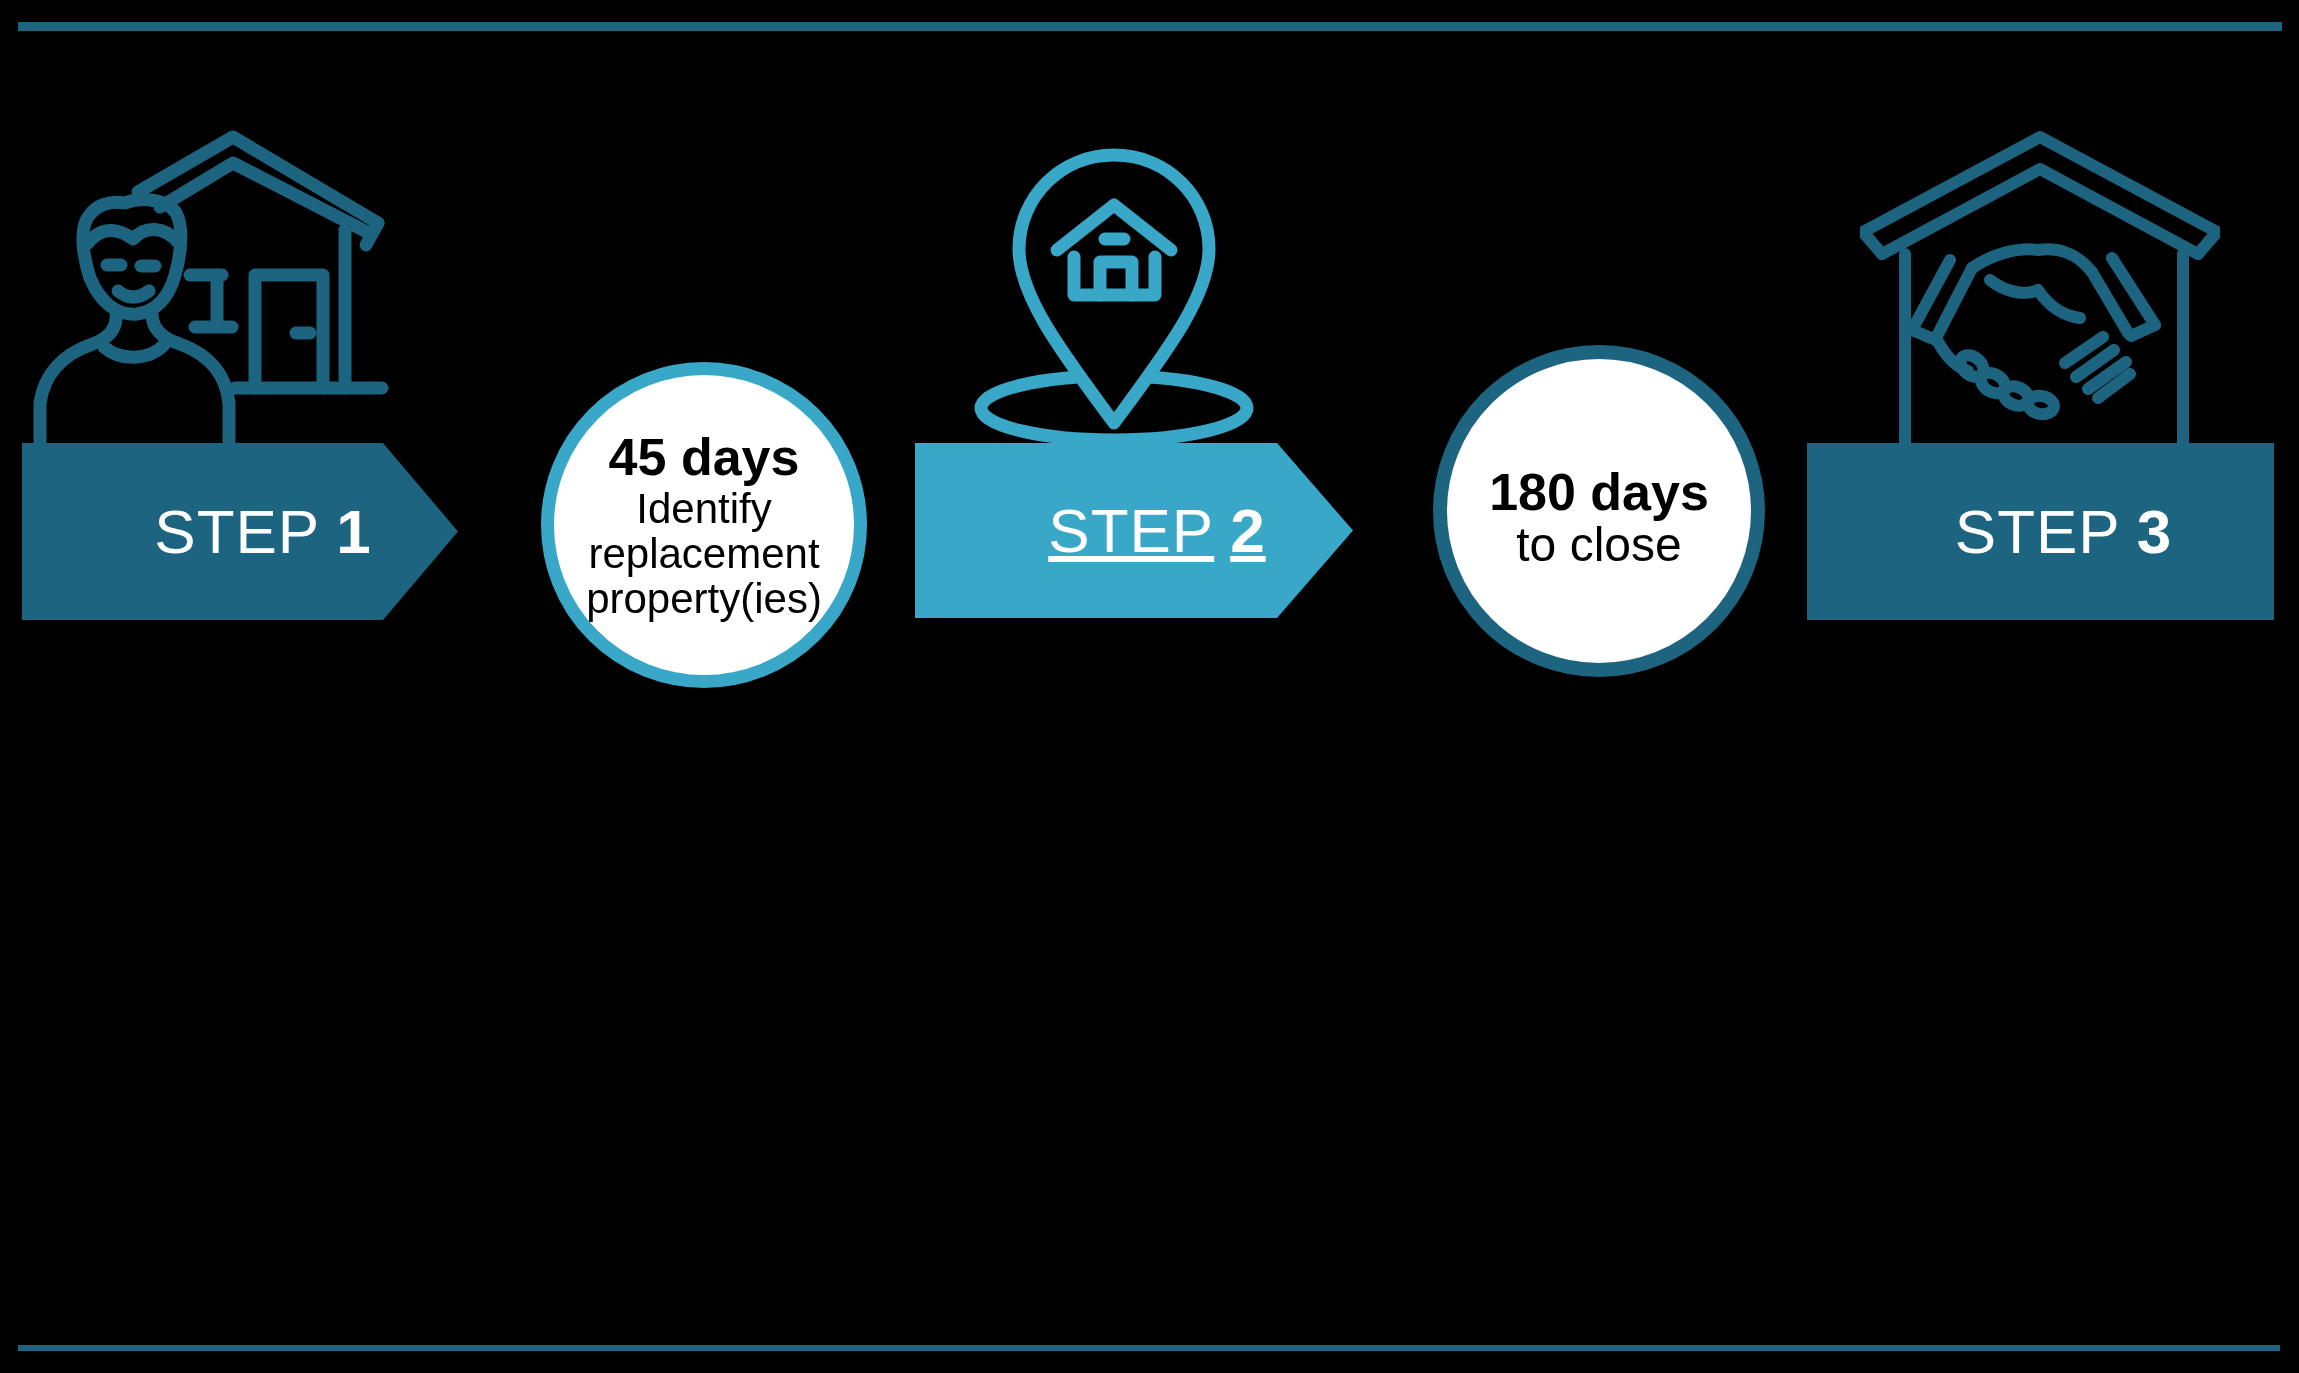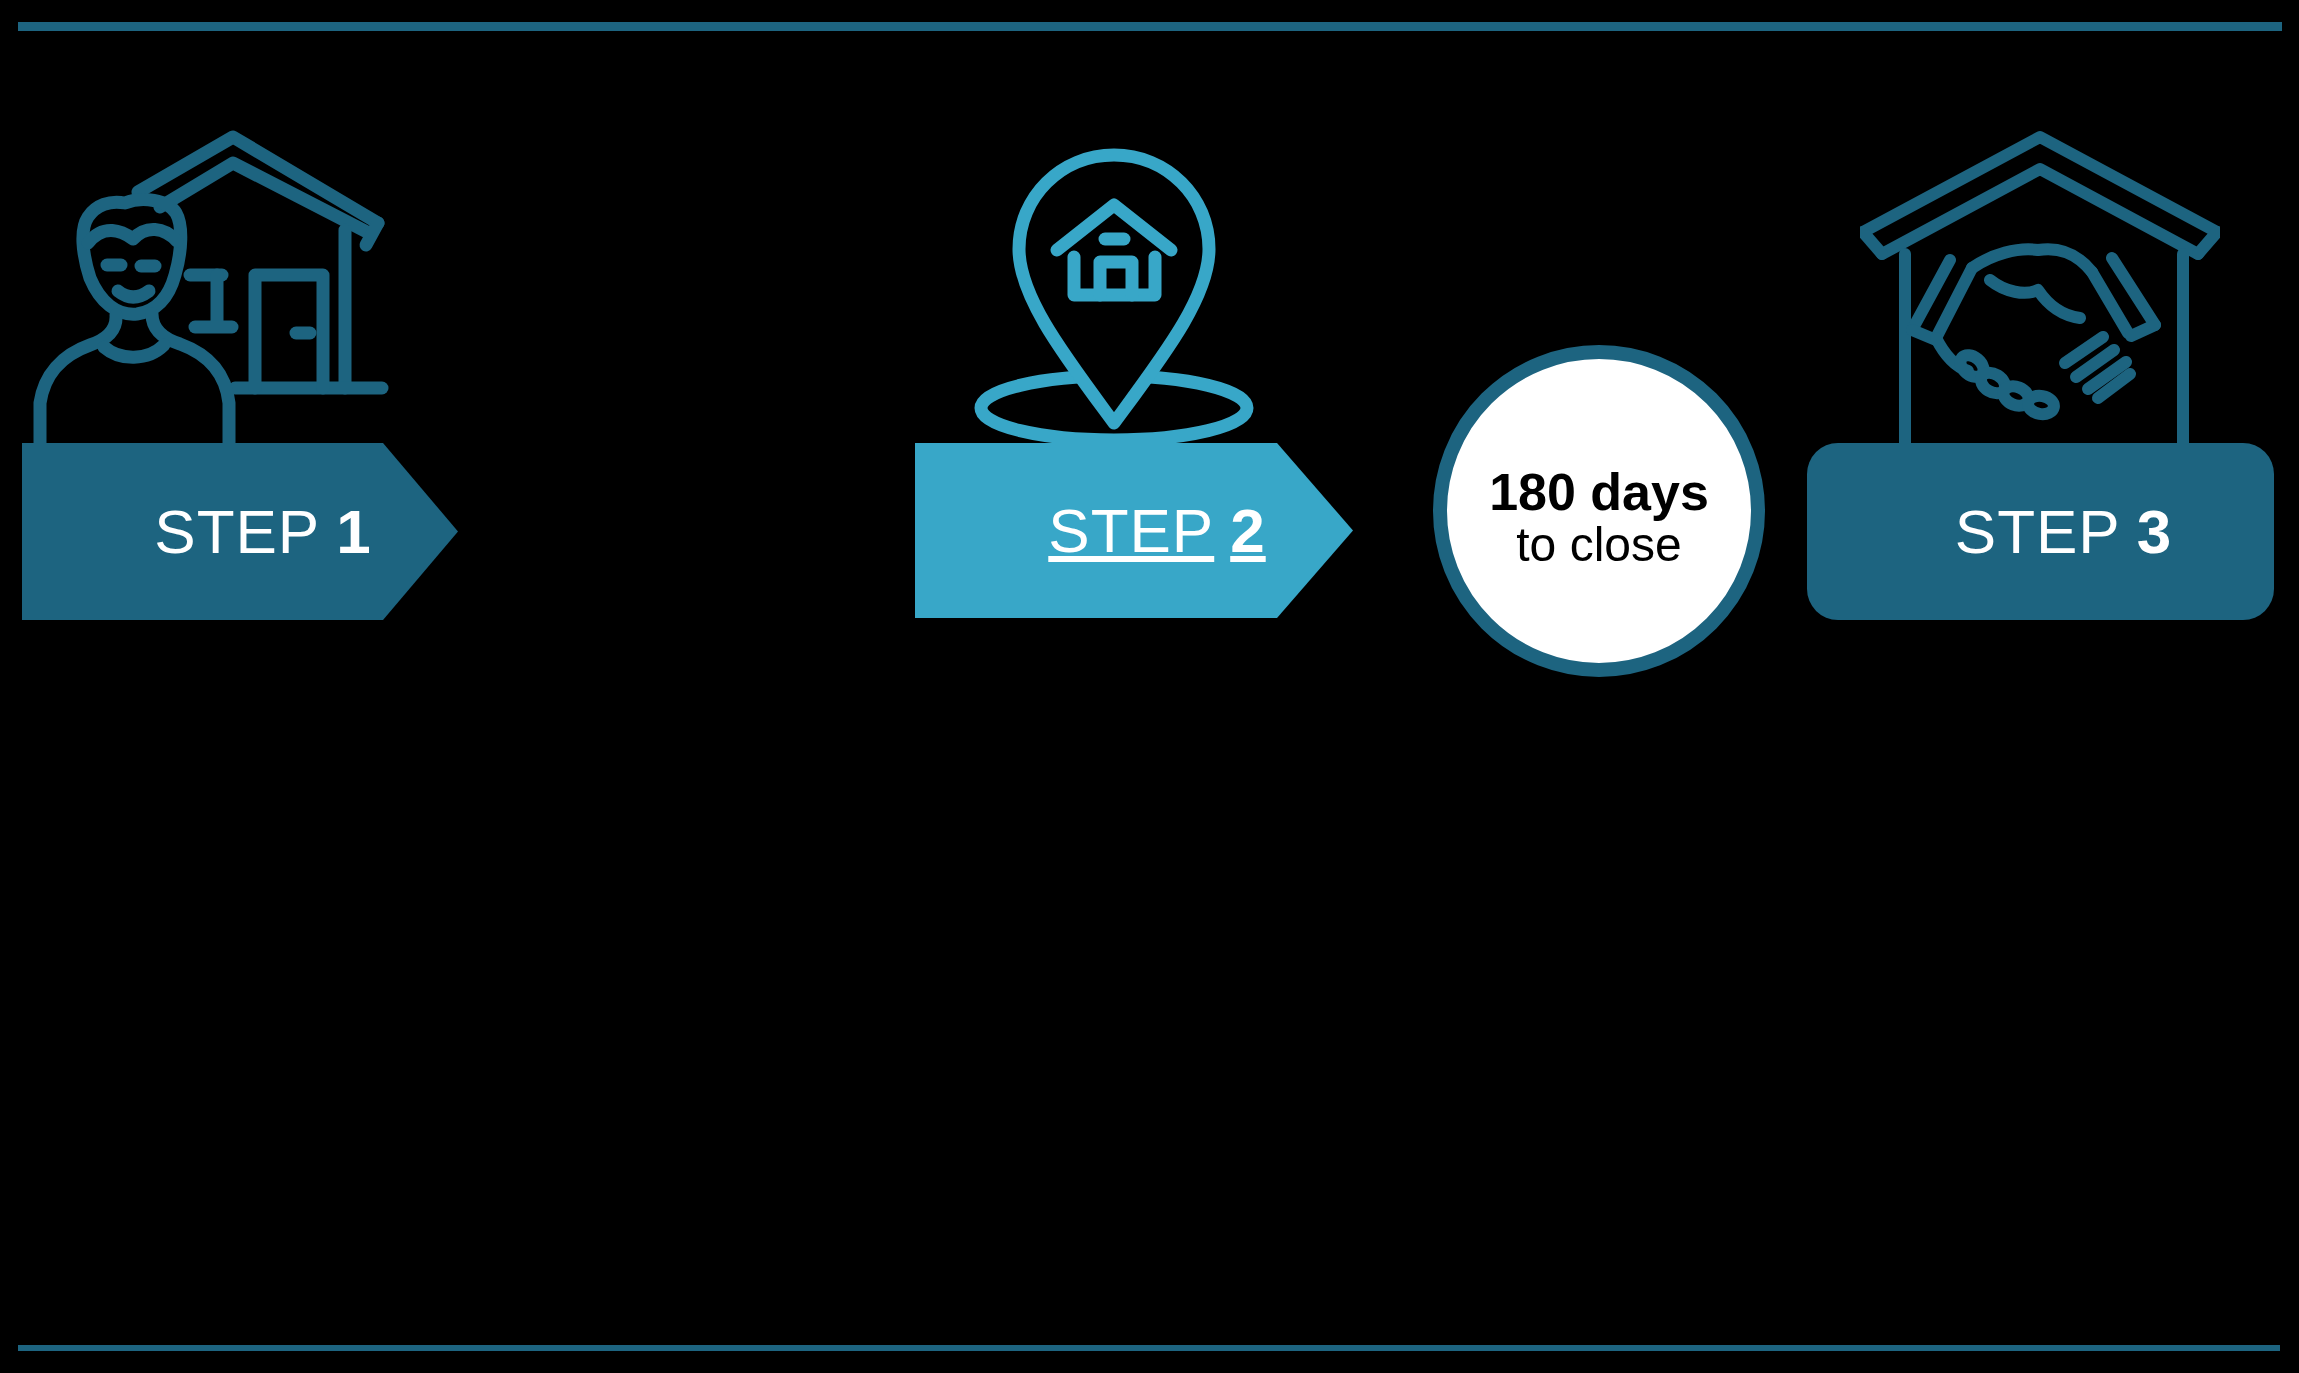--- a/index.html
+++ b/index.html
@@ -44,21 +44,20 @@
   }
   #step2-banner {
     left: 915px; top: 443px; width: 438px; height: 175px;
     background: #38a7c8;
     clip-path: polygon(0 0, 362px 0, 100% 50%, 362px 100%, 0 100%);
     text-decoration: underline;
   }
   #step3-banner {
     left: 1807px; top: 443px; width: 467px; height: 177px;
     background: #1d6480;
-    border-radius: 31px;
   }
 
   .milestone {
     position: absolute;
     z-index: 3;
     background: #ffffff;
     border-radius: 50%;
     box-sizing: border-box;
     display: flex;
     flex-direction: column;
@@ -173,20 +172,24 @@
       <span class="step-label">STEP</span><span class="step-number">2</span>
     </div>
   </div>
 
   <div id="step3-banner" class="banner">
     <div class="step-text">
       <span class="step-label">STEP</span><span class="step-number">3</span>
     </div>
   </div>
 
+  <div id="milestone-45" class="milestone">
+    <div class="m-title">45 days</div>
+    <div class="m-desc">Identify replacement property(ies)</div>
+  </div>
 
   <div id="milestone-180" class="milestone">
     <div class="m-title">180 days</div>
     <div class="m-desc">to close</div>
   </div>
 
   <div id="bottom-rule" class="rule"></div>
 
 </div>
 

